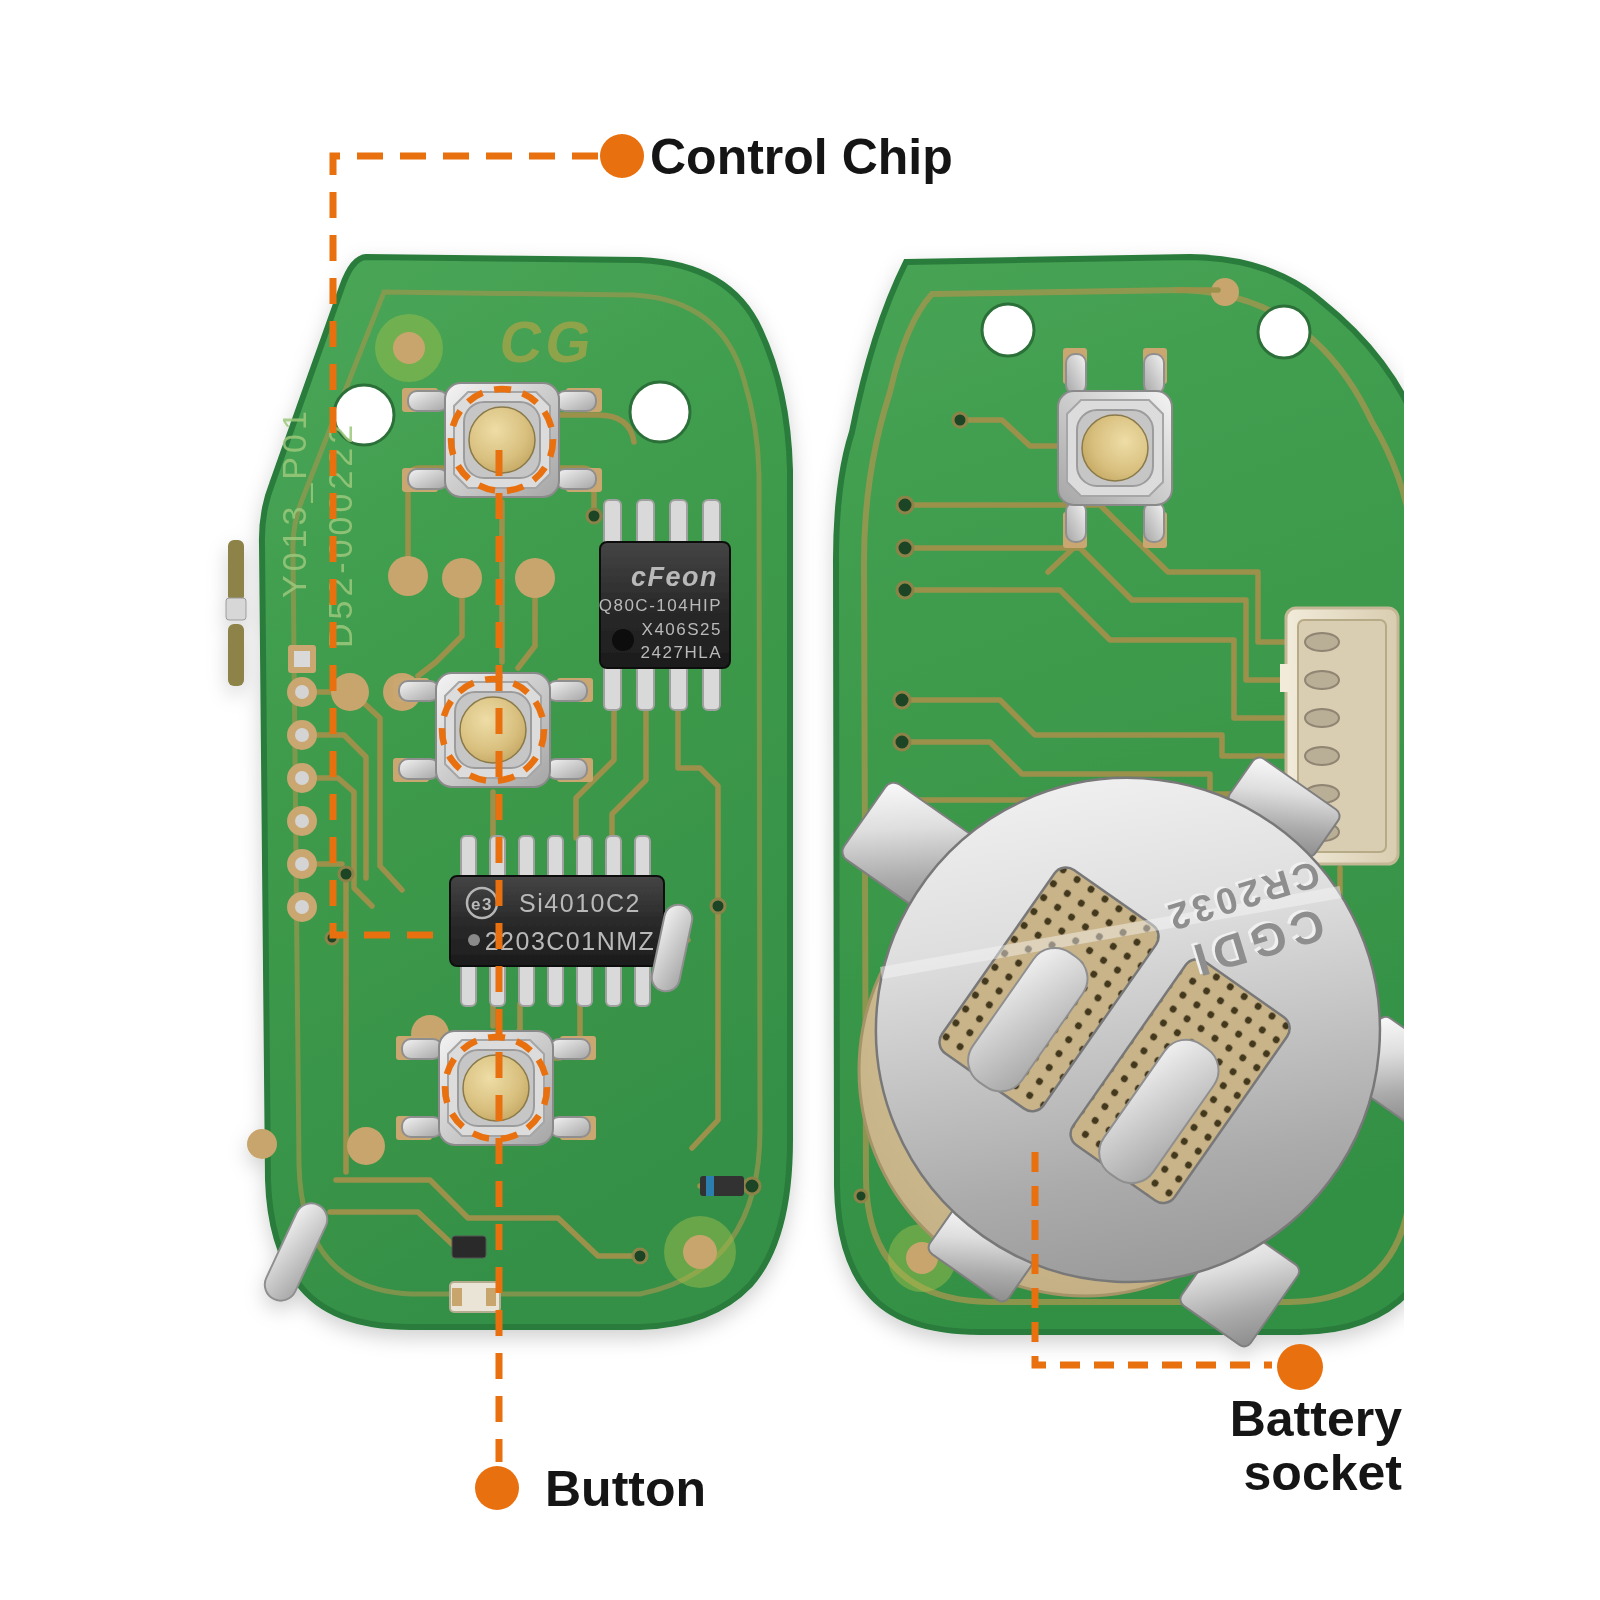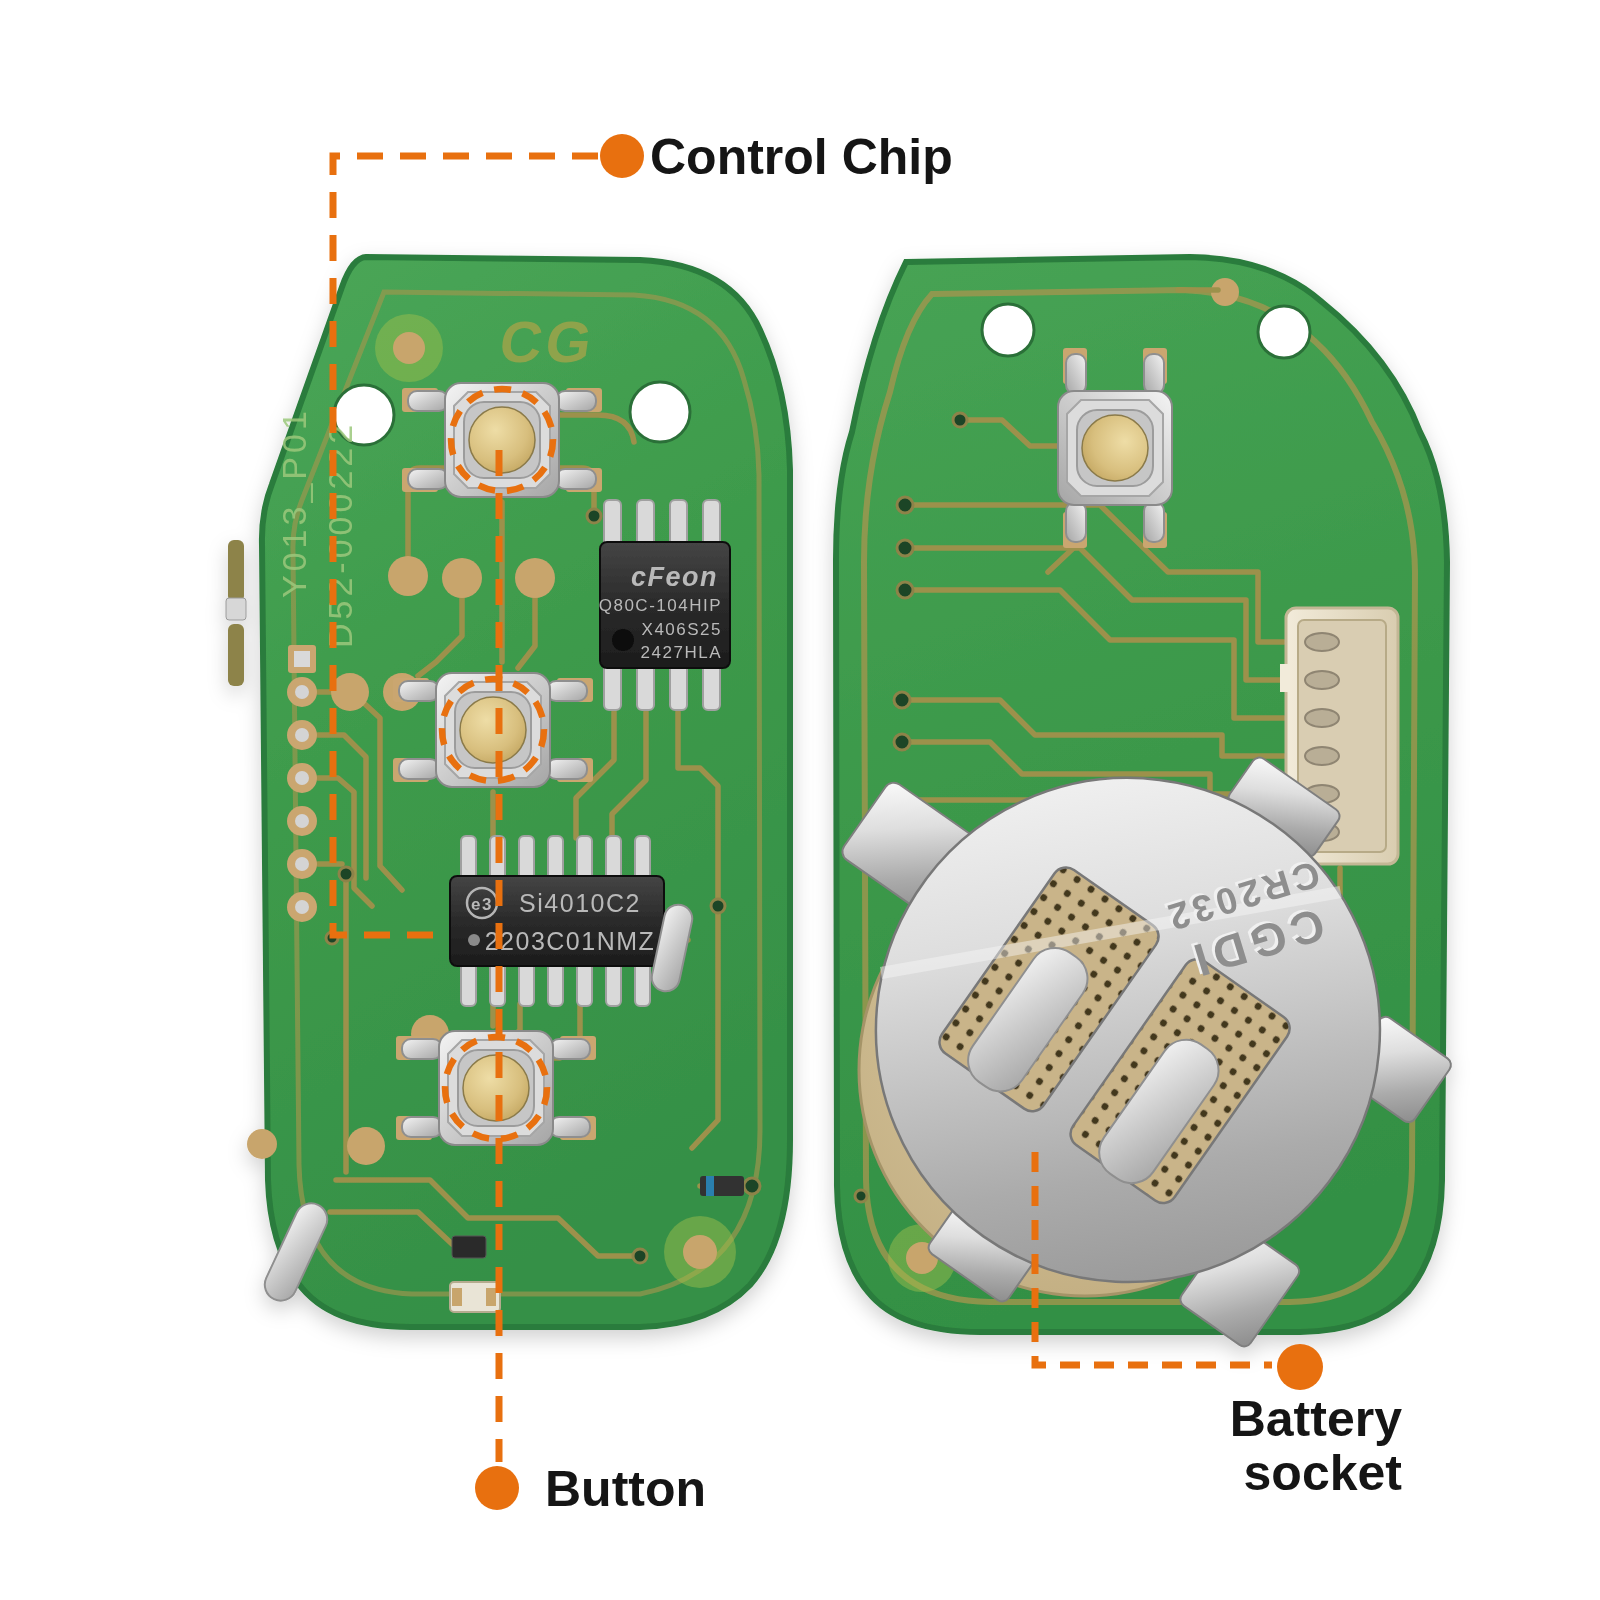--- a/index.html
+++ b/index.html
@@ -1,16 +1,16 @@
 <!DOCTYPE html>
 <html><head>
 <meta charset="utf-8">
 <style>
   html,body{margin:0;padding:0;background:#ffffff;}
-  .stage{position:relative;width:1600px;height:1600px;background:#fff;overflow:hidden;
+  .stage{position:relative;width:1404px;height:1600px;background:#fff;overflow:hidden;
          font-family:"Liberation Sans", sans-serif;}
   svg{position:absolute;left:0;top:0;}
   text{font-family:"Liberation Sans", sans-serif;}
   .callout-label{font-size:50px;font-weight:700;fill:#151515;}
   .chip-text{fill:#b9b9b9;letter-spacing:1.5px;}
   .silk{fill:#9cc87c;opacity:.85;letter-spacing:4px;font-size:34px;}
   .emboss-lo{fill:#f0f0f0;}
   .emboss-hi{fill:#8e8e8e;}
 </style>
 </head>

